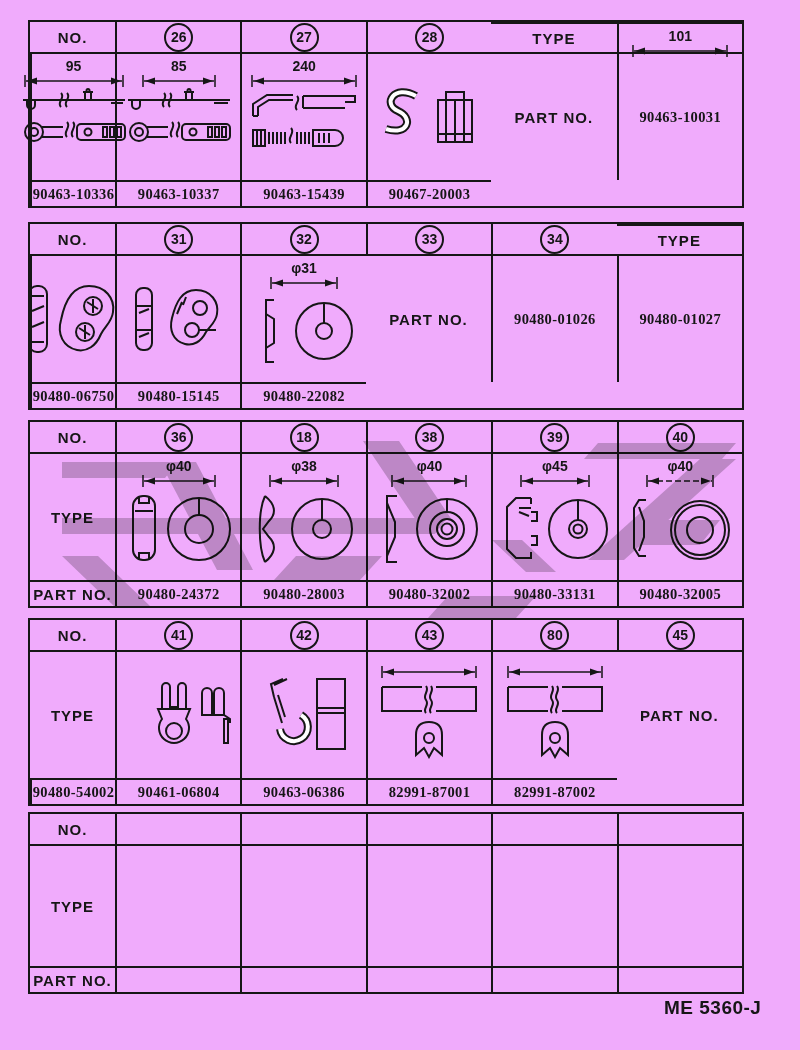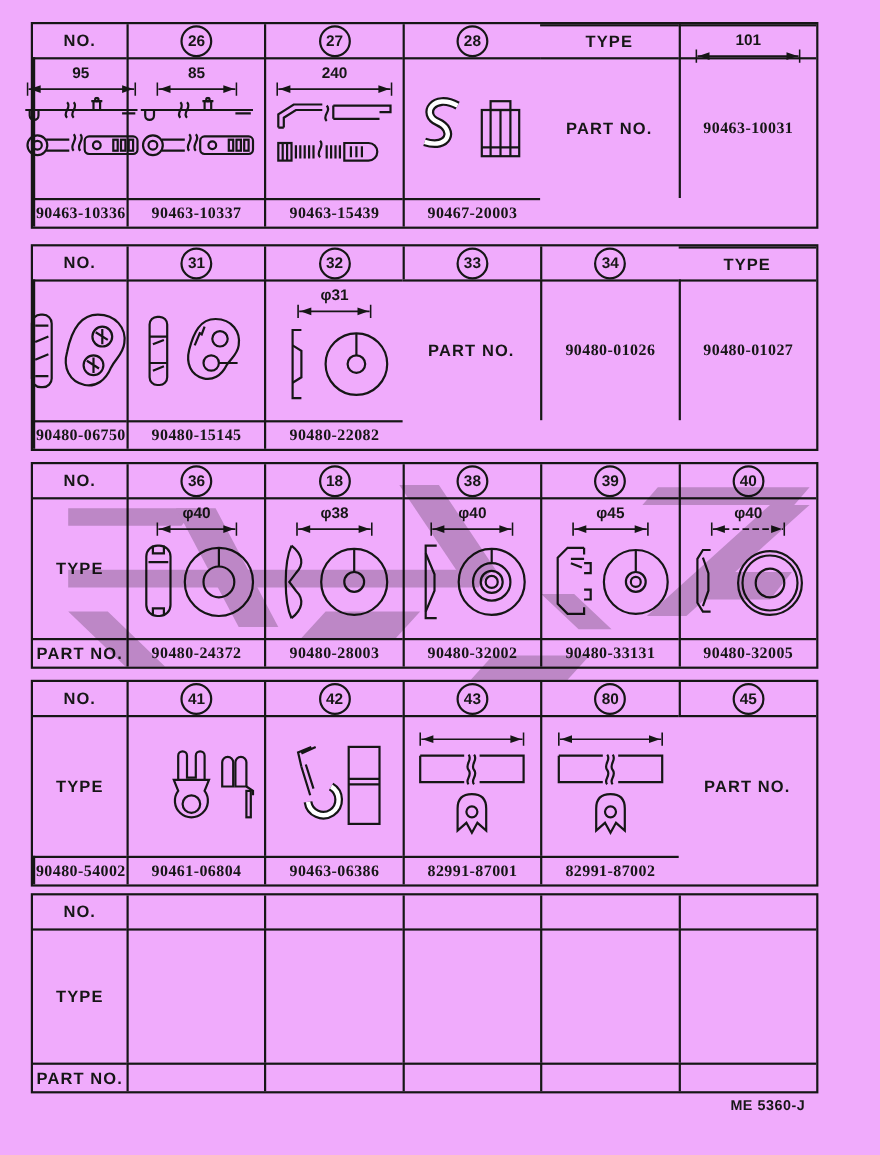--- a/index.html
+++ b/index.html
@@ -22,21 +22,21 @@
   .tcell{flex-direction:column;justify-content:flex-start;padding-top:5px;gap:0;}
   .tcell.mid{justify-content:center;padding-top:0;}
   .dim{display:flex;flex-direction:column;align-items:center;line-height:1;}
   .dim-num{font-size:14px;font-weight:700;margin-bottom:1px;}
   .art *{stroke:#161616;stroke-width:2;fill:none;stroke-linecap:butt;}
   .art .thin{stroke-width:1.5;}
   .art .f{fill:#161616;stroke:none;}
   .art .to{stroke-width:8;}
   .art .ti{stroke:#ffffff;stroke-width:4;}
   .wm{position:absolute;left:55px;top:435px;mix-blend-mode:multiply;pointer-events:none;}
-  .doccode{position:absolute;left:664px;top:997px;font-size:13px;font-weight:700;letter-spacing:.5px;}
+  .doccode{position:absolute;left:664px;top:997px;font-size:19px;font-weight:700;letter-spacing:.5px;}
 </style>
 </head>
 <body>
 
 <div class="page">
 
   <div class="ptable" style="top:20px">
     <div class="cell c0 r0 lab">NO.</div>
     <div class="cell r0">
         <span class="cnum">26</span>

